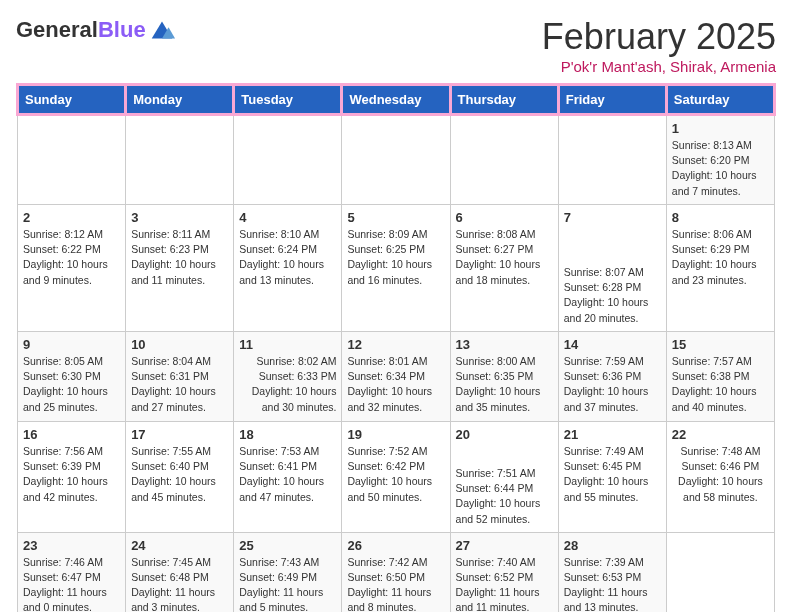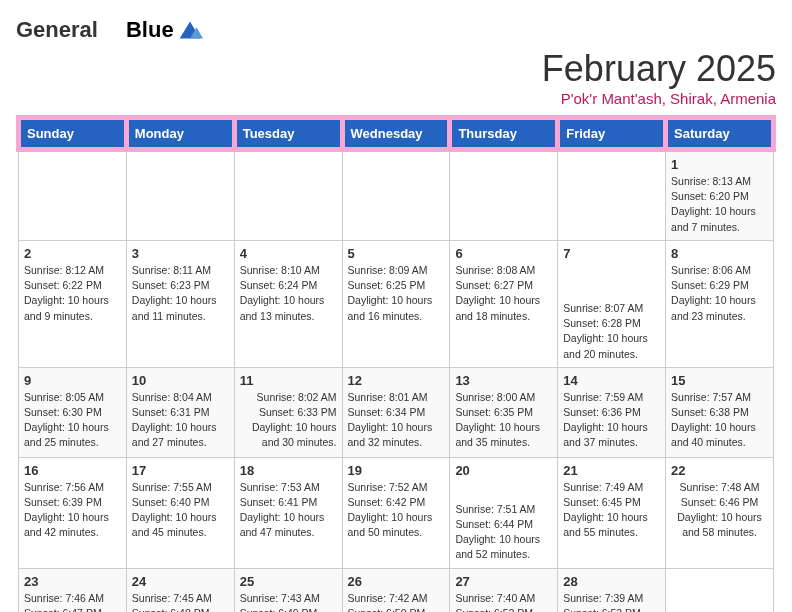--- a/index.html
+++ b/index.html
@@ -19,27 +19,27 @@
     .logo {
       display: flex;
       align-items: center;
     }
     .logo-text {
       font-size: 22px;
       font-weight: bold;
       line-height: 1.1;
     }
     .logo-general { color: #333; }
-    .logo-blue { color: #000000; padding-left: 28px; }
+    .logo-blue { color: #8b5cf6; }
     .logo-icon {
       width: 28px;
       height: 28px;
       margin-left: 2px;
     }
-    .title-block { text-align: right; margin-top: 32px; }
+    .title-block { text-align: right; }
     .month-title {
       font-size: 36px;
       color: #333;
       font-weight: normal;
     }
     .subtitle {
       font-size: 15px;
       color: #be185d;
     }
     table {
@@ -47,21 +47,21 @@
       border-collapse: collapse;
       table-layout: fixed;
     }
     thead tr th {
       background: #2563c0;
       color: #fff;
       text-align: left;
       padding: 6px 6px;
       font-size: 13px;
       font-weight: bold;
-      border: 5px solid #f9a8d4;
+      border: 3px solid #f9a8d4;
     }
     tbody tr td {
       border: 1px solid #ccc;
       vertical-align: top;
       padding: 5px 5px;
       font-size: 11px;
       color: #333;
       height: 90px;
       background: #fff;
     }

